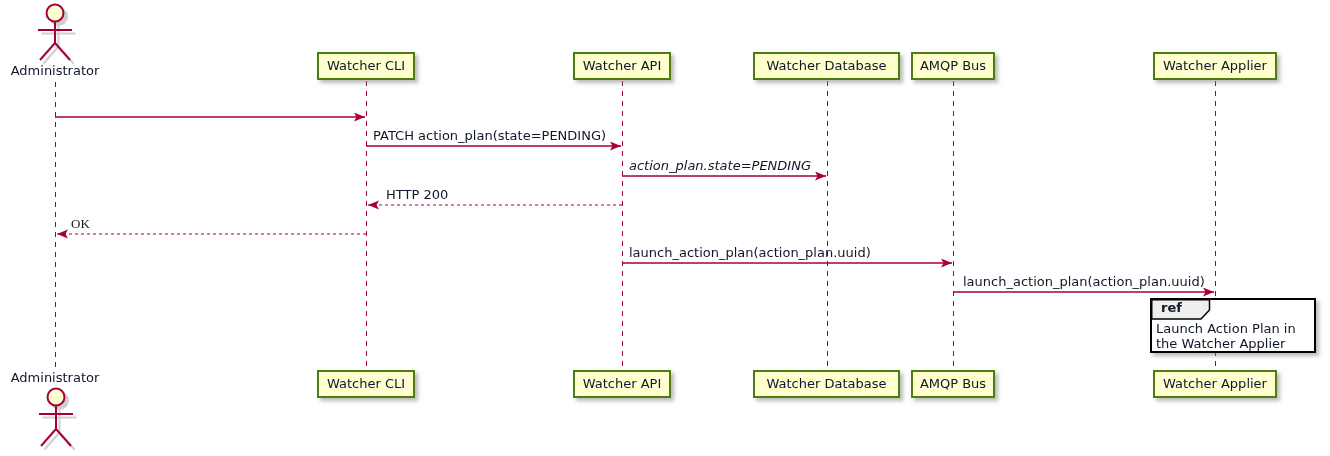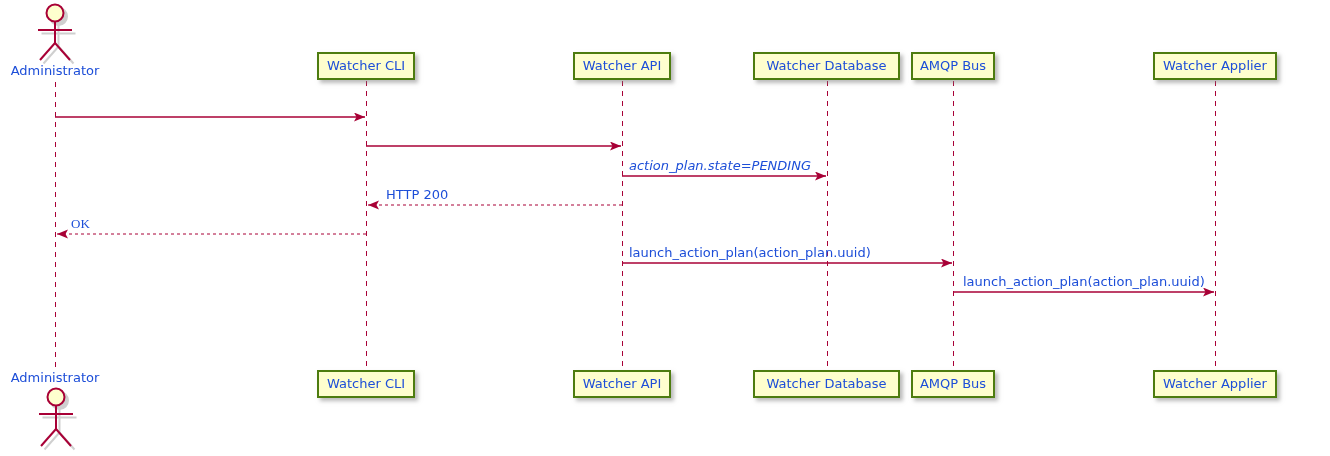--- a/index.html
+++ b/index.html
@@ -1,20 +1,20 @@
 <!DOCTYPE html>
 <html><head>
 <meta charset="utf-8">
 <style>
   html,body{margin:0;padding:0;background:#ffffff;}
   #diagram{
     position:relative;
     width:1330px;height:456px;
     font-family:"DejaVu Sans","Liberation Sans",sans-serif;
-    font-size:13px;color:#1d4ed8;
+    font-size:13px;color:#0f172a;
     overflow:hidden;background:#ffffff;
   }
   #wires{position:absolute;left:0;top:0;width:1330px;height:456px;z-index:1;}
   .pbox{
     position:absolute;height:24px;line-height:24px;
     background:#FEFECE;border:2px solid #4d7c0f;
     text-align:center;white-space:nowrap;
     box-shadow:3px 3px 4px rgba(130,130,130,0.55);
     z-index:2;
   }
@@ -103,26 +103,34 @@
   </svg>
 
   <div class="actor-label" style="left:0px;top:63px;">Administrator</div>
 
   <div class="pbox" style="left:317px;top:52px;width:94px;">Watcher CLI</div>
   <div class="pbox" style="left:573px;top:52px;width:94px;">Watcher API</div>
   <div class="pbox" style="left:753px;top:52px;width:143px;">Watcher Database</div>
   <div class="pbox" style="left:911px;top:52px;width:80px;">AMQP Bus</div>
   <div class="pbox" style="left:1153px;top:52px;width:120px;">Watcher Applier</div>
 
+  <div class="msg" style="left:373px;top:128px;">PATCH action_plan(state=PENDING)</div>
   <div class="msg" style="left:629px;top:158px;font-style:italic;">action_plan.state=PENDING</div>
   <div class="msg" style="left:386px;top:187px;">HTTP 200</div>
   <div class="msg" style="left:71px;top:216px;font-family:Liberation Serif, serif;">OK</div>
   <div class="msg" style="left:629px;top:245px;">launch_action_plan(action_plan.uuid)</div>
   <div class="msg" style="left:963px;top:274px;">launch_action_plan(action_plan.uuid)</div>
 
+  <div id="ref-box">
+    <svg id="ref-tab" width="60" height="21" viewBox="0 0 60 21">
+      <path d="M0.75,0.75 H58.5 V11 L50,20 H0.75 Z" fill="#EEEEEE" stroke="#000000" stroke-width="1.5"></path>
+    </svg>
+    <div id="ref-tab-label">ref</div>
+    <div id="ref-text">Launch Action Plan in the Watcher Applier</div>
+  </div>
 
   <div class="actor-label" style="left:0px;top:370px;">Administrator</div>
 
   <div class="pbox" style="left:317px;top:370px;width:94px;">Watcher CLI</div>
   <div class="pbox" style="left:573px;top:370px;width:94px;">Watcher API</div>
   <div class="pbox" style="left:753px;top:370px;width:143px;">Watcher Database</div>
   <div class="pbox" style="left:911px;top:370px;width:80px;">AMQP Bus</div>
   <div class="pbox" style="left:1153px;top:370px;width:120px;">Watcher Applier</div>
 
 </div>

